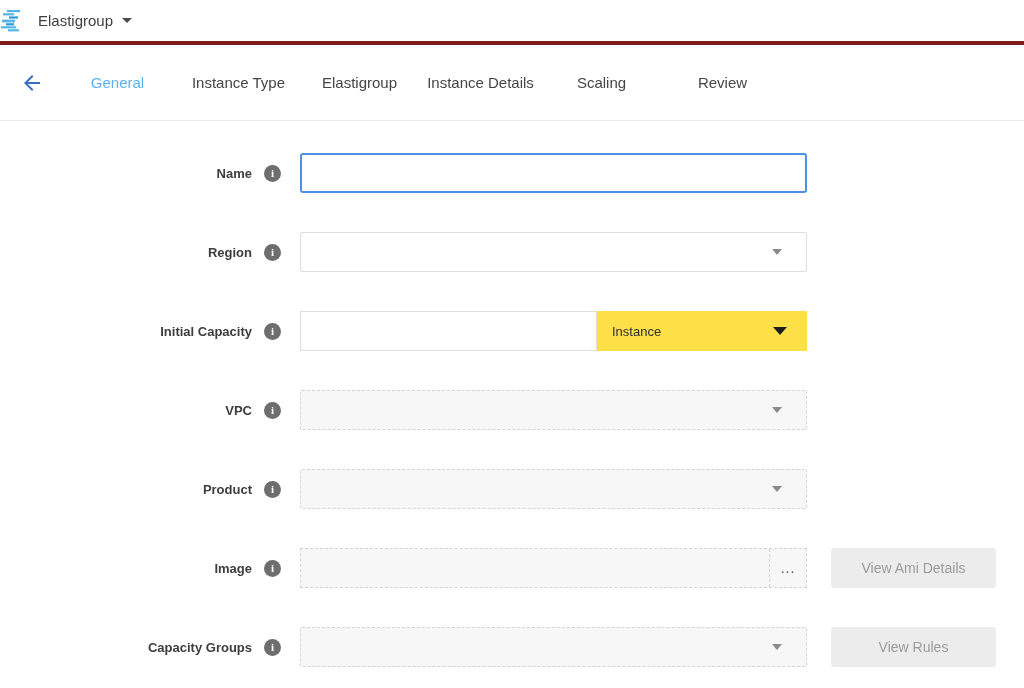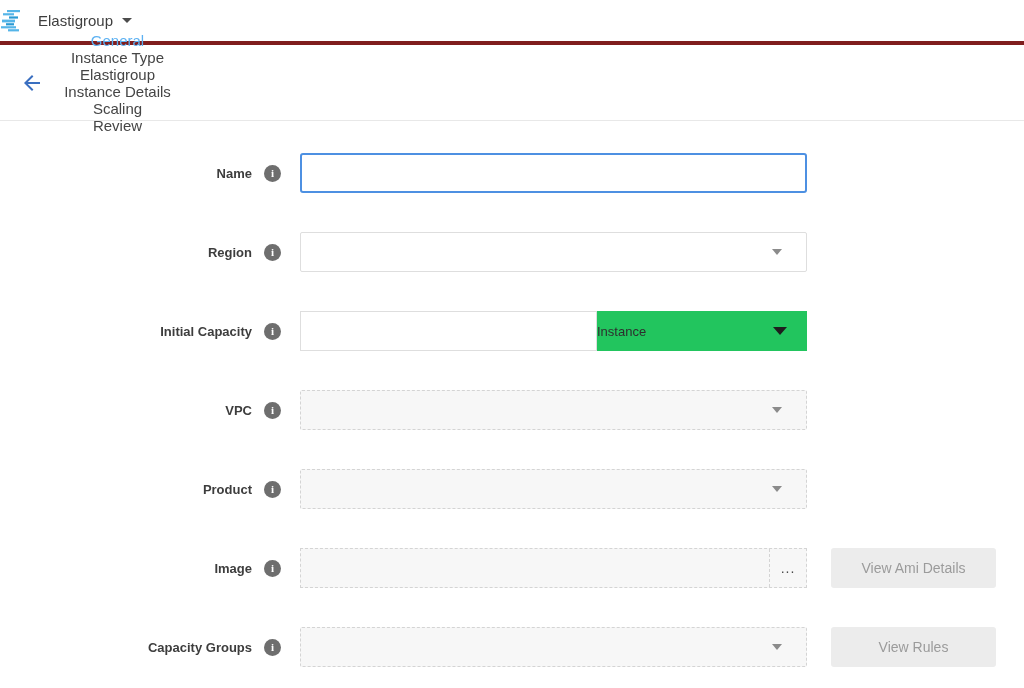--- a/index.html
+++ b/index.html
@@ -10,21 +10,21 @@
   .topbar { height:45px; border-bottom:4px solid #7f1d1d; display:flex; align-items:center; background:#fff; }
   .brand { display:flex; align-items:center; cursor:pointer; }
   .logo { display:block; }
   .app-name { margin-left:12px; font-size:15px; color:#3e3e3e; }
   .tri-down-sm { margin-left:9px; width:0; height:0;
       border-left:5px solid transparent; border-right:5px solid transparent; border-top:5px solid #4c4c4c; }
 
   
   .tabbar { height:76px; border-bottom:1px solid #e8e8e8; display:flex; align-items:center; background:#fff; }
   .back-btn { margin-left:20px; width:24px; height:24px; cursor:pointer; flex:none; }
-  .tabs { display:flex; margin-left:13px;flex-direction:column; }
+  .tabs { display:flex; margin-left:13px; }
   .tab { width:121px; text-align:center; font-size:15px; color:#454545; cursor:pointer; white-space:nowrap; }
   .tab.active { color:#5cb1f2; }
 
   
   .form-area { padding-top:26px; }
   .form-row { display:flex; align-items:center; height:52px; margin-bottom:27px; }
   .row-label { width:252px; text-align:right; font-size:13px; font-weight:bold; color:#3d3d3d; white-space:nowrap; }
   .info-badge { width:17px; height:17px; margin-left:12px; flex:none; border-radius:50%;
       background:#6e6e6e; color:#fff; font-size:11px; font-weight:bold; line-height:17px;
       display:flex; align-items:center; justify-content:center; cursor:pointer;
@@ -36,22 +36,22 @@
 
   .select { width:100%; height:100%; border:1px solid #dedede; border-radius:2px; background:#fff;
       position:relative; cursor:pointer; }
   .select.disabled { background:#f7f7f7; border:1px dashed #d4d4d4; cursor:default; }
   .caret { position:absolute; right:24px; top:50%; margin-top:-3px; width:0; height:0;
       border-left:5px solid transparent; border-right:5px solid transparent; border-top:6px solid #8b8b8b; }
 
   .capacity { display:flex; }
   .capacity-input { width:297px; height:100%; border:1px solid #dedede; outline:none;
       font-size:14px; padding:0 12px; color:#333; background:#fff; }
-  .unit-select { flex:1; height:100%; background:#22c55e; position:relative; display:flex;
-      align-items:center; font-size:13px; color:#2e2e2e; cursor:pointer; }
+  .unit-select { flex:1; height:100%; background:#fde047; position:relative; display:flex;
+      align-items:center; padding-left:15px; font-size:13px; color:#2e2e2e; cursor:pointer; }
   .caret-dark { right:20px; margin-top:-4px;
       border-left:7px solid transparent; border-right:7px solid transparent; border-top:8px solid #1e1e1e; }
 
   .image-field { display:flex; width:100%; height:100%; background:#f7f7f7; border:1px dashed #d4d4d4; }
   .image-main { flex:1; }
   .ellipsis-box { width:37px; border-left:1px dashed #d4d4d4; display:flex; align-items:center;
       justify-content:center; color:#4a4a4a; font-size:14px; letter-spacing:1px; }
 
   .action-btn { margin-left:24px; width:165px; height:40px; flex:none; background:#ececec; border:none;
       border-radius:3px; color:#9b9b9b; font-size:14px; display:flex; align-items:center;

